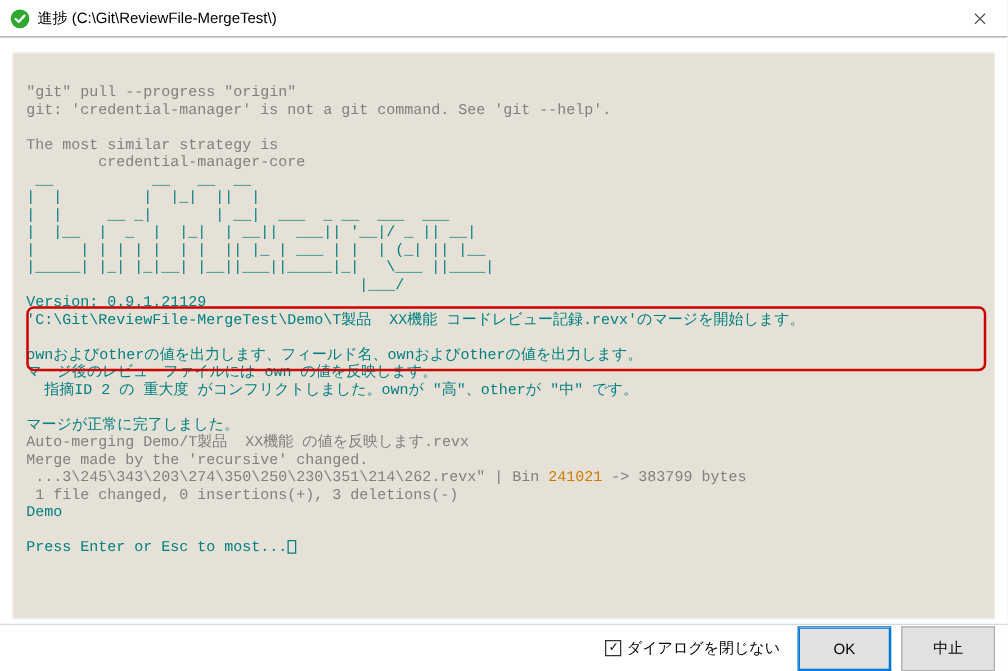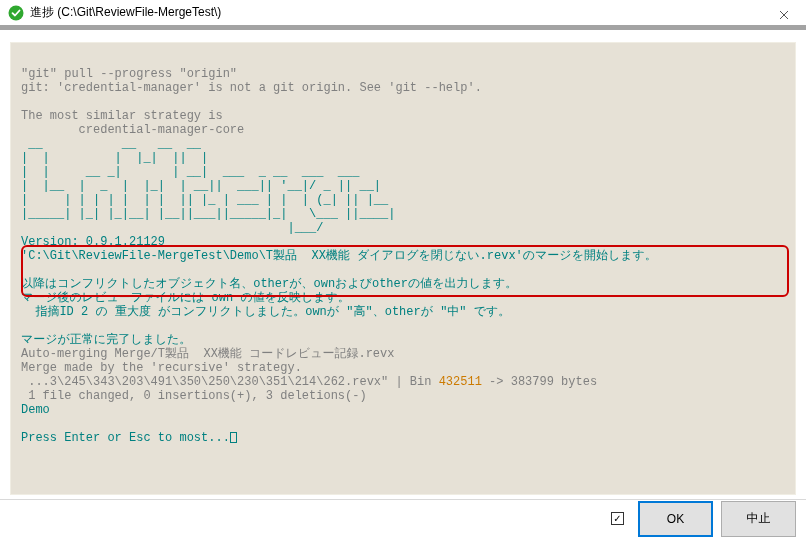--- a/index.html
+++ b/index.html
@@ -7,21 +7,21 @@
     padding: 0;
     width: 806px;
     height: 537px;
     background: #ffffff;
     font-family: "Yu Gothic UI", "Segoe UI", sans-serif;
     font-size: 12px;
     overflow: hidden;
   }
   .titlebar {
     height: 30px;
-    border-bottom: 5px solid #a3a3a3;
+    border-bottom: 1px solid #a3a3a3;
     display: flex;
     align-items: center;
     padding: 0 8px;
     box-sizing: border-box;
     position: relative;
   }
   .titlebar-icon {
     width: 16px;
     height: 16px;
     margin-right: 6px;
@@ -150,54 +150,55 @@
     <span>
       <svg viewBox="0 0 10 10" width="10" height="10">
         <path d="M1 1 L9 9 M9 1 L1 9" stroke="#555" stroke-width="1"></path>
       </svg>
     </span>
   </div>
 </div>
 
 <div class="content">
 <span class="gray">"git" pull --progress "origin"</span>
-<span class="gray">git: 'credential-manager' is not a git origin. See 'git --help'.</span>
+<span class="gray">git: 'credential-manager' is not a git command. See 'git --help'.</span>
 <span class="gray"></span>
 <span class="gray">The most similar strategy is</span>
 <span class="gray">        credential-manager-core</span>
 <span class="teal"> __           __   __  __</span>
 <span class="teal">|  |         |  |_|  ||  |</span>
 <span class="teal">|  |     __ _|       | __|  ___  _ __  ___  ___</span>
 <span class="teal">|  |__  |  _  |  |_|  | __||  ___|| '__|/ _ || __|</span>
 <span class="teal">|     | | | | |  | |  || |_ | ___ | |  | (_| || |__</span>
 <span class="teal">|_____| |_| |_|__| |__||___||_____|_|   \___ ||____|</span>
 <span class="teal">                                     |___/</span>
 <span class="teal">Version: 0.9.1.21129</span>
-<span class="teal">'C:\Git\ReviewFile-MergeTest\Demo\T製品  XX機能 ダイアログを閉じない.revx'のマージを開始します。</span>
-
-<span class="teal">以降はコンフリクトしたオブジェクト名、otherが、ownおよびotherの値を出力します。</span>
+<span class="teal">'C:\Git\ReviewFile-MergeTest\Demo\T製品  XX機能 コードレビュー記録.revx'のマージを開始します。</span>
+
+<span class="teal">ownおよびotherの値を出力します、フィールド名、ownおよびotherの値を出力します。</span>
 <span class="teal">マージ後のレビューファイルには own の値を反映します。</span>
 <span class="teal">  指摘ID 2 の 重大度 がコンフリクトしました。ownが "高"、otherが "中" です。</span>
 
 <span class="teal">マージが正常に完了しました。</span>
-<span class="gray">Auto-merging Merge/T製品  XX機能 コードレビュー記録.revx</span>
-<span class="gray">Merge made by the 'recursive' strategy.</span>
-<span><span class="gray"> ...3\245\343\203\491\350\250\230\351\214\262.revx" | Bin </span><span class="orange">432511</span><span class="gray"> -&gt; 383799 bytes</span></span>
+<span class="gray">Auto-merging Demo/T製品  XX機能 の値を反映します.revx</span>
+<span class="gray">Merge made by the 'recursive' changed.</span>
+<span><span class="gray"> ...3\245\343\203\274\350\250\230\351\214\262.revx" | Bin </span><span class="orange">241021</span><span class="gray"> -&gt; 383799 bytes</span></span>
 <span class="gray"> 1 file changed, 0 insertions(+), 3 deletions(-)</span>
 <span class="teal">Demo</span>
 
 <span><span class="teal">Press Enter or Esc to most...</span><span class="cursor-box"></span></span>
   <div class="highlight-frame"></div>
 </div>
 
 <div class="footer">
   <label class="checkbox-wrap">
     <span class="checkbox">
         <span>✓</span>
       </span>
+    <span>ダイアログを閉じない</span>
   </label>
   <div class="btn primary">
     <span>OK</span>
   </div>
   <div class="btn">
     <span>中止</span>
   </div>
 </div>
 
 </body></html>

